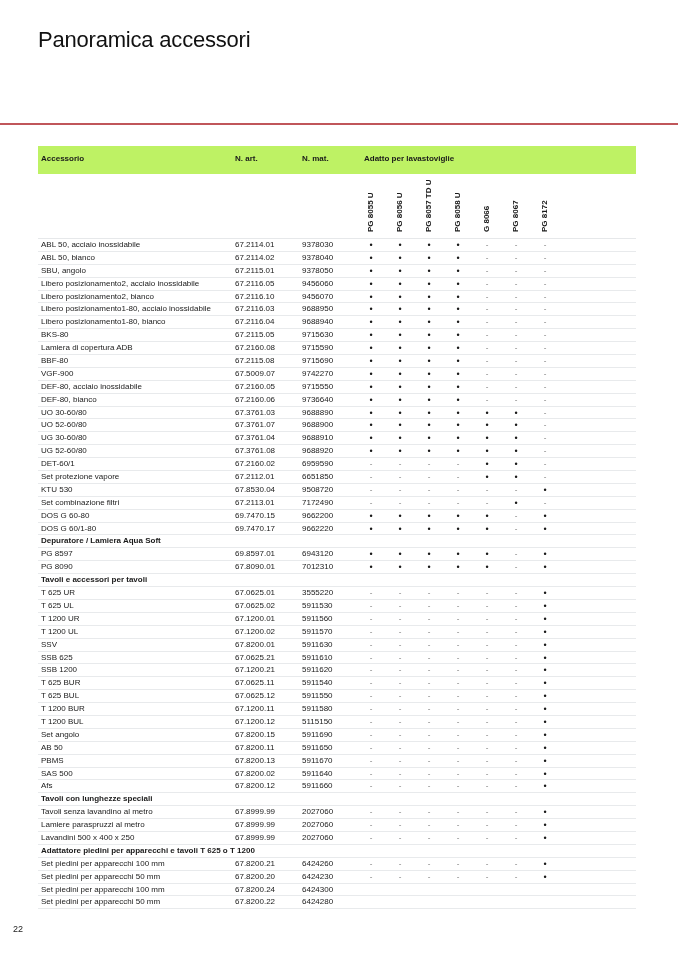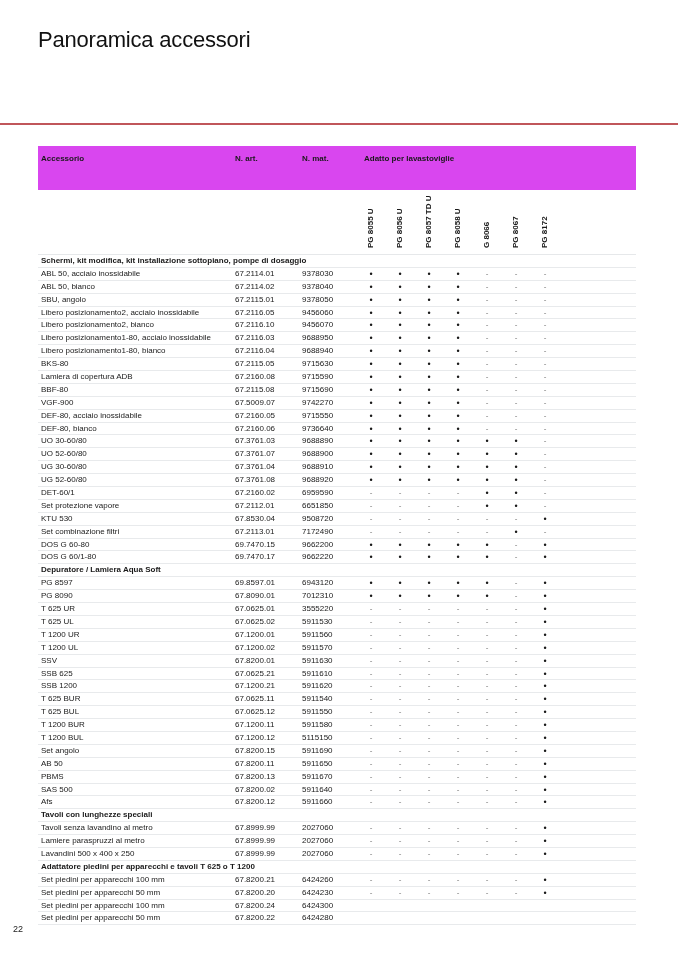--- a/index.html
+++ b/index.html
@@ -1,20 +1,20 @@
 <!DOCTYPE html>
 <html><head>
 <meta charset="utf-8">
 <style>
   html, body { margin:0; padding:0; background:#ffffff; }
   body { width:678px; height:959px; position:relative; overflow:hidden; font-family:"Liberation Sans", sans-serif; color:#1a1a1a; }
   .title { position:absolute; left:38px; top:27px; font-size:22px; font-weight:normal; color:#111; letter-spacing:-0.2px; }
   .redline { position:absolute; left:0; top:123px; width:678px; height:2px; background:#c0565a; }
   .table { position:absolute; left:38px; top:146px; width:598px; }
-  .thead { background:#d946ef; height:44px; position:relative; font-size:8px; font-weight:bold; }
+  .thead { background:#bef264; height:28px; position:relative; font-size:8px; font-weight:bold; }
   .thead span { position:absolute; top:8px; }
   .vhead { height:64px; position:relative; border-bottom:1px solid #e6e8ea; }
   .vhead .vl { position:absolute; bottom:6px; transform-origin:left bottom; transform:rotate(-90deg); font-size:8px; font-weight:bold; white-space:nowrap; }
   .row { position:relative; height:12.9px; border-bottom:1px solid #e8eaec; box-sizing:border-box; font-size:8px; line-height:12px; }
   .row.section { font-weight:bold; }
   .row span { position:absolute; top:0; white-space:nowrap; }
   .c-name { left:3px; }
   .c-art { left:197px; }
   .c-mat { left:264px; }
   .m { width:10px; text-align:center; }
@@ -38,23 +38,20 @@
   <div class="vhead" id="vhead">
       <span class="vl" style="left: 337px;">PG 8055 U</span>
       <span class="vl" style="left: 366px;">PG 8056 U</span>
       <span class="vl" style="left: 395px;">PG 8057 TD U</span>
       <span class="vl" style="left: 424px;">PG 8058 U</span>
       <span class="vl" style="left: 453px;">G 8066</span>
       <span class="vl" style="left: 482px;">PG 8067</span>
       <span class="vl" style="left: 511px;">PG 8172</span>
     </div>
   <div id="rows">
-      <div class="row section">
-        <span class="c-name">Schermi, kit modifica, kit installazione sottopiano, pompe di dosaggio</span>
-      </div>
       <div class="row">
         <span class="c-name">ABL 50, acciaio inossidabile</span>
         <span class="c-art">67.2114.01</span>
         <span class="c-mat">9378030</span>
         <span class="m dot" style="left: 328px;">•</span>
         <span class="m dot" style="left: 357px;">•</span>
         <span class="m dot" style="left: 386px;">•</span>
         <span class="m dot" style="left: 415px;">•</span>
         <span class="m dash" style="left: 444px;">-</span>
         <span class="m dash" style="left: 473px;">-</span>
@@ -343,20 +340,23 @@
         <span class="c-name">PG 8090</span>
         <span class="c-art">67.8090.01</span>
         <span class="c-mat">7012310</span>
         <span class="m dot" style="left: 328px;">•</span>
         <span class="m dot" style="left: 357px;">•</span>
         <span class="m dot" style="left: 386px;">•</span>
         <span class="m dot" style="left: 415px;">•</span>
         <span class="m dot" style="left: 444px;">•</span>
         <span class="m dash" style="left: 473px;">-</span>
         <span class="m dot" style="left: 502px;">•</span>
+      </div>
+      <div class="row section">
+        <span class="c-name">Tavoli e accessori per tavoli</span>
       </div>
       <div class="row">
         <span class="c-name">T 625 UR</span>
         <span class="c-art">67.0625.01</span>
         <span class="c-mat">3555220</span>
         <span class="m dash" style="left: 328px;">-</span>
         <span class="m dash" style="left: 357px;">-</span>
         <span class="m dash" style="left: 386px;">-</span>
         <span class="m dash" style="left: 415px;">-</span>
         <span class="m dash" style="left: 444px;">-</span>

